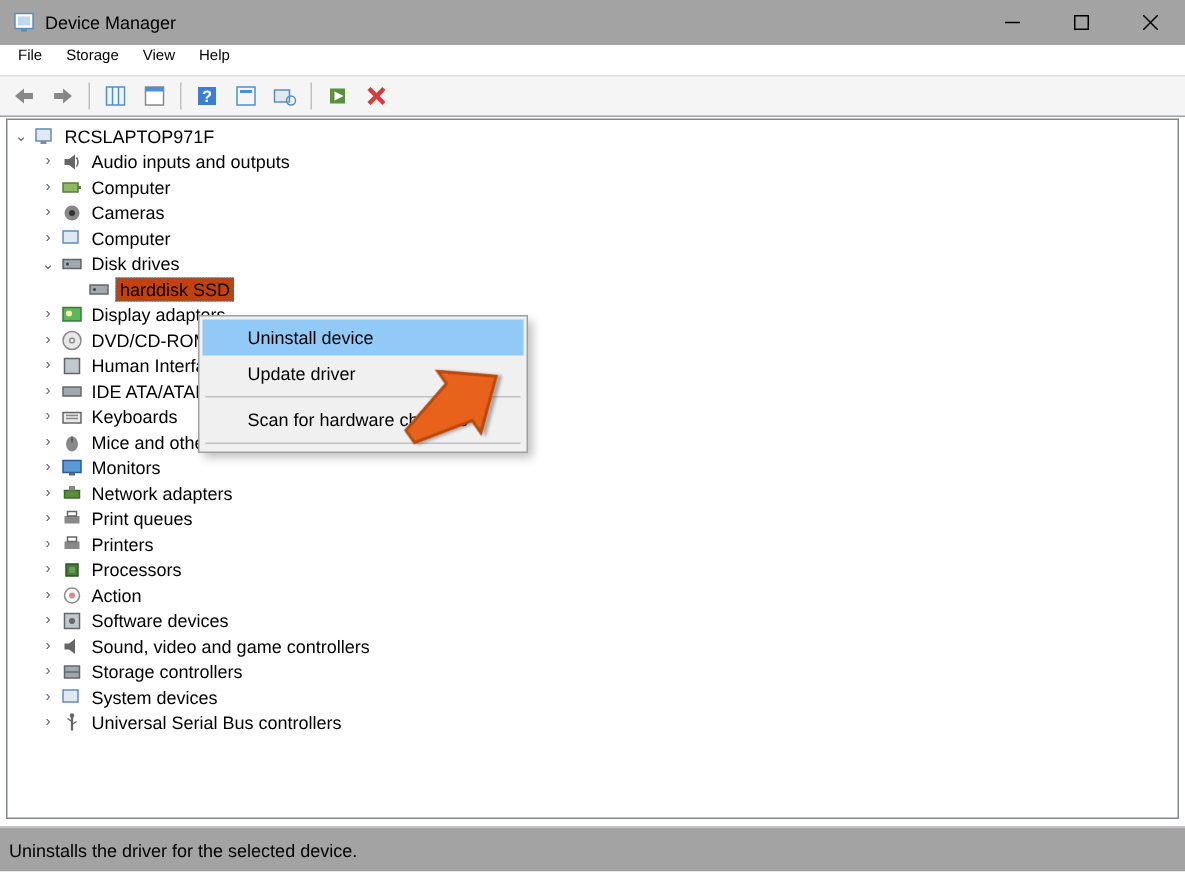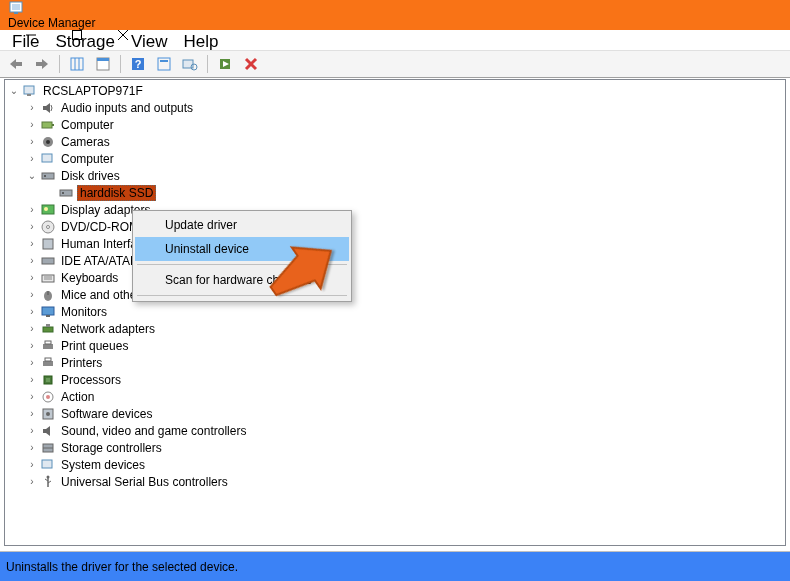--- a/index.html
+++ b/index.html
@@ -1,25 +1,25 @@
 <!DOCTYPE html>
 <html><head>
   <meta charset="utf-8">
   <style>
     * { margin: 0; padding: 0; box-sizing: border-box; }
     body { font-family: 'Segoe UI', Tahoma, sans-serif; font-size: 12px; background: #fff; width: 790px; height: 581px; position: relative; overflow: hidden; user-select: none; }
     
-    .titlebar { height: 30px; display: flex; padding-left: 8px; background: #f97316; flex-direction: column; }
+    .titlebar { height: 30px; display: flex; align-items: center; padding-left: 8px; background: #a3a3a3; }
     .titlebar .icon { width: 16px; height: 16px; margin-right: 6px; display: flex; align-items: center; justify-content: center; }
     .titlebar .title { flex: 1; font-size: 12px; }
     .win-controls { display: flex; height: 100%; }
     .win-btn { width: 46px; height: 100%; display: flex; align-items: center; justify-content: center; cursor: pointer; }
     
     .menubar { height: 20px; display: flex; padding-left: 4px; }
-    .menubar span { padding: 2px 8px; cursor: pointer; font-size: 17px; }
+    .menubar span { padding: 2px 8px; cursor: pointer; font-size: 10px; }
     
     .toolbar { height: 28px; border-top: 1px solid #e0e0e0; border-bottom: 1px solid #a0a0a0; display: flex; align-items: center; padding: 0 4px; background: #f5f5f5; gap: 2px; }
     .tool-btn { width: 24px; height: 22px; display: flex; align-items: center; justify-content: center; cursor: pointer; border: 1px solid transparent; }
     .tool-sep { width: 1px; height: 18px; background: #c0c0c0; margin: 0 3px; }
     
     .tree-area { position: absolute; top: 79px; left: 4px; right: 4px; bottom: 35px; border: 1px solid #828790; overflow: auto; background: #fff; }
     .tree { padding: 2px; }
     .tree-row { display: flex; align-items: center; height: 17px; white-space: nowrap; }
     .expander { width: 14px; text-align: center; cursor: pointer; color: #666; font-size: 10px; }
     .indent0 { padding-left: 0; }
@@ -28,21 +28,21 @@
     .tree-icon { width: 18px; height: 16px; display: inline-flex; align-items: center; justify-content: center; margin-right: 2px; }
     .tree-label { cursor: default; padding: 0 2px; }
     .tree-label.sel { background: #c2410c; border: 1px dotted #666; }
     
     .context-menu { position: absolute; top: 210px; left: 132px; width: 220px; background: #f0f0f0; border: 1px solid #a0a0a0; box-shadow: 3px 3px 6px rgba(0,0,0,0.25); padding: 2px; z-index: 10; }
     .ctx-item { padding: 5px 30px 5px 30px; font-size: 12px; cursor: pointer; }
     .ctx-item.highlight { background: #91c9f7; }
     .ctx-sep { height: 1px; background: #c0c0c0; margin: 3px 2px; }
     .ctx-item.bold { font-weight: bold; }
     
-    .statusbar { position: absolute; bottom: 0; left: 0; right: 0; height: 30px; border-top: 1px solid #c0c0c0; display: flex; align-items: center; padding-left: 6px; font-size: 12px; background: #3b82f6; }
+    .statusbar { position: absolute; bottom: 0; left: 0; right: 0; height: 30px; border-top: 1px solid #c0c0c0; display: flex; align-items: center; padding-left: 6px; font-size: 12px; background: #a3a3a3; }
     
     .arrow-cursor { position: absolute; top: 230px; left: 260px; z-index: 20; pointer-events: none; }
     
     svg { display: block; }
   </style>
 </head>
 <body>
 
 <div class="titlebar">
   <span class="icon">
@@ -379,22 +379,22 @@
             <line x1="7" y1="6" x2="4" y2="4" stroke="#666"></line>
             <line x1="7" y1="8" x2="10" y2="6" stroke="#666"></line>
           </svg>
         </span>
         <span class="tree-label">Universal Serial Bus controllers</span>
       </div>
   </div>
 </div>
 
 <div class="context-menu">
+  <div class="ctx-item highlight">Uninstall device</div>
   <div class="ctx-item">Update driver</div>
-  <div class="ctx-item highlight">Uninstall device</div>
   <div class="ctx-sep"></div>
   <div class="ctx-item">Scan for hardware changes</div>
   <div class="ctx-sep"></div>
 </div>
 
 <div class="arrow-cursor">
   <svg width="90" height="90" viewBox="0 0 90 90">
     <defs>
         <filter id="shadow">
           <feDropShadow dx="2" dy="2" stdDeviation="1" flood-opacity="0.3"></feDropShadow>

